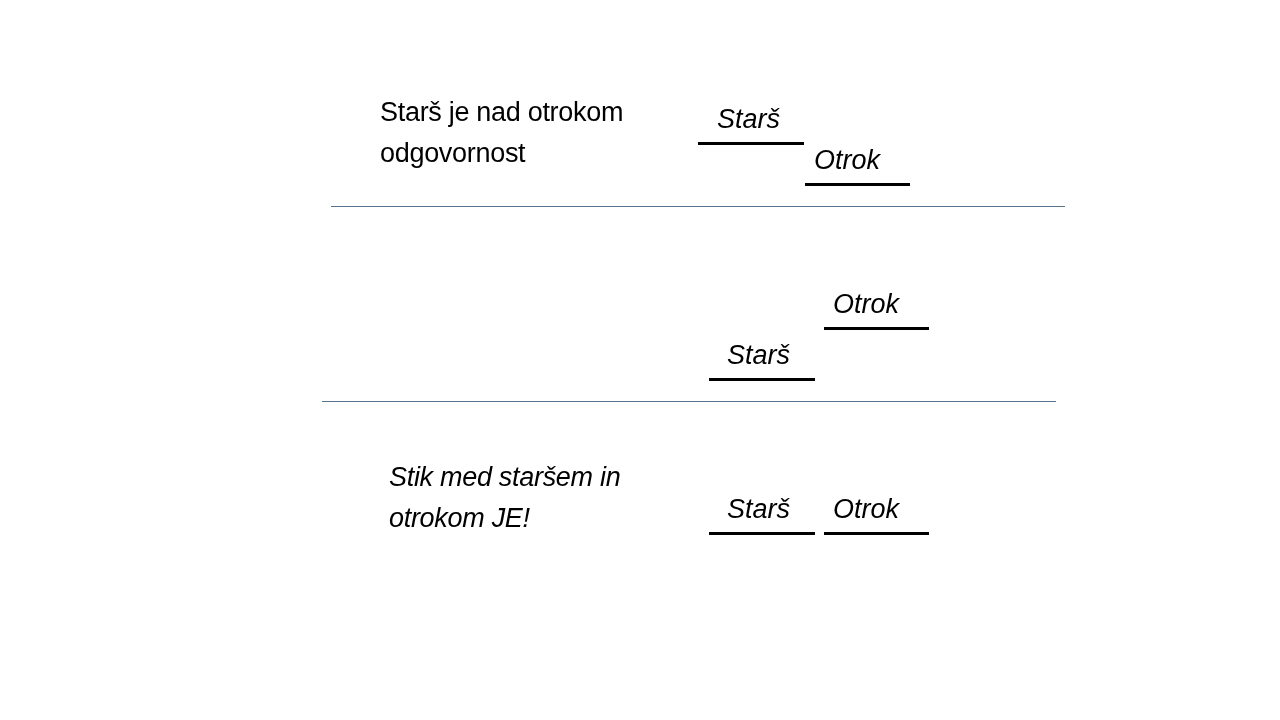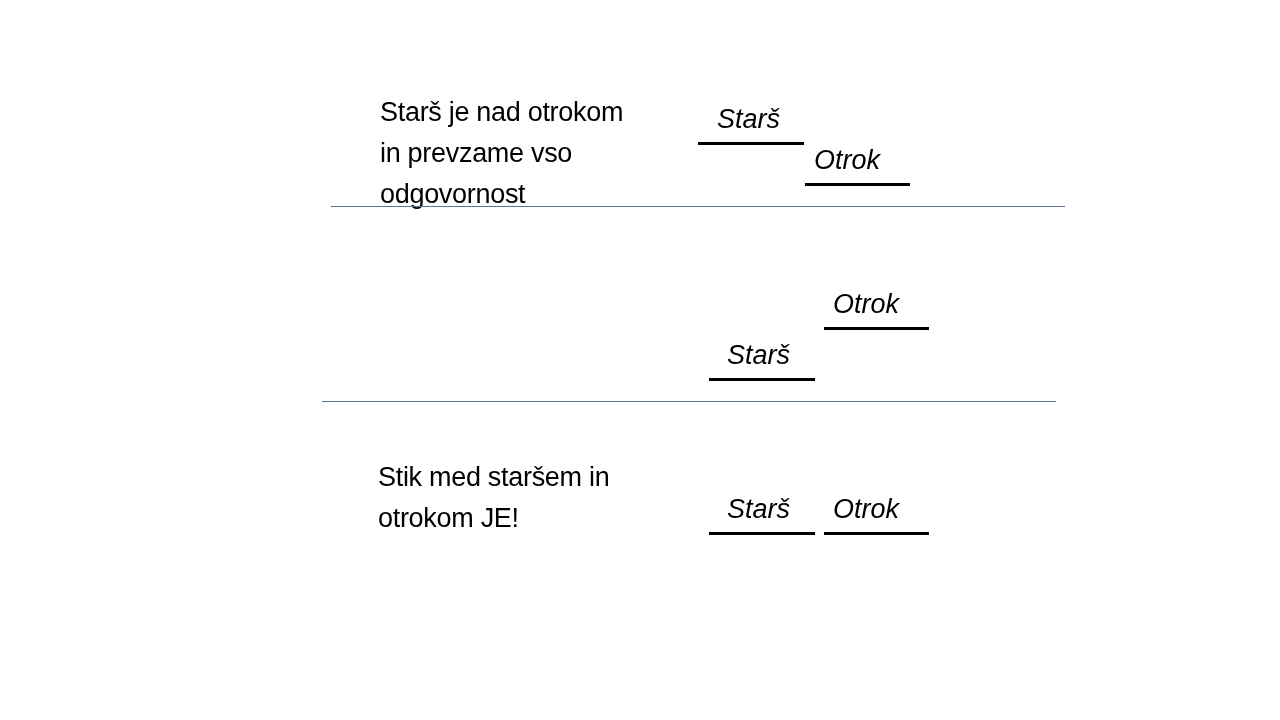--- a/index.html
+++ b/index.html
@@ -16,38 +16,37 @@
   .bar { position: absolute; height: 3px; background: #000; }
   .divider { position: absolute; height: 1px; background: #5a7391; }
 </style>
 </head>
 <body>
 
 <div class="slide">
 
   <div class="desc" style="left:380px; top:57px;margin-top:35px;">
     <div>Starš je nad otrokom</div>
-    <div>in prevzame vso</div>
     <div>odgovornost</div>
   </div>
   <div class="label" style="left:717px; top:104px;">Starš</div>
   <div class="bar" style="left:698px; top:142px; width:106px;"></div>
   <div class="label" style="left:814px; top:145px;">Otrok</div>
   <div class="bar" style="left:805px; top:183px; width:105px;"></div>
 
   <div class="divider" style="left:331px; top:206px; width:734px;"></div>
 
   <div class="label" style="left:833px; top:289px;">Otrok</div>
   <div class="bar" style="left:824px; top:327px; width:105px;"></div>
   <div class="label" style="left:727px; top:340px;">Starš</div>
   <div class="bar" style="left:709px; top:378px; width:106px;"></div>
 
   <div class="divider" style="left:322px; top:401px; width:734px;"></div>
 
-  <div class="desc" style="left:378px; top:457px;">
+  <div class="desc" style="left:389px; top:457px;font-style:italic;">
     <div>Stik med staršem in</div>
     <div>otrokom JE!</div>
   </div>
   <div class="label" style="left:727px; top:494px;">Starš</div>
   <div class="bar" style="left:709px; top:532px; width:106px;"></div>
   <div class="label" style="left:833px; top:494px;">Otrok</div>
   <div class="bar" style="left:824px; top:532px; width:105px;"></div>
 
 </div>
 

